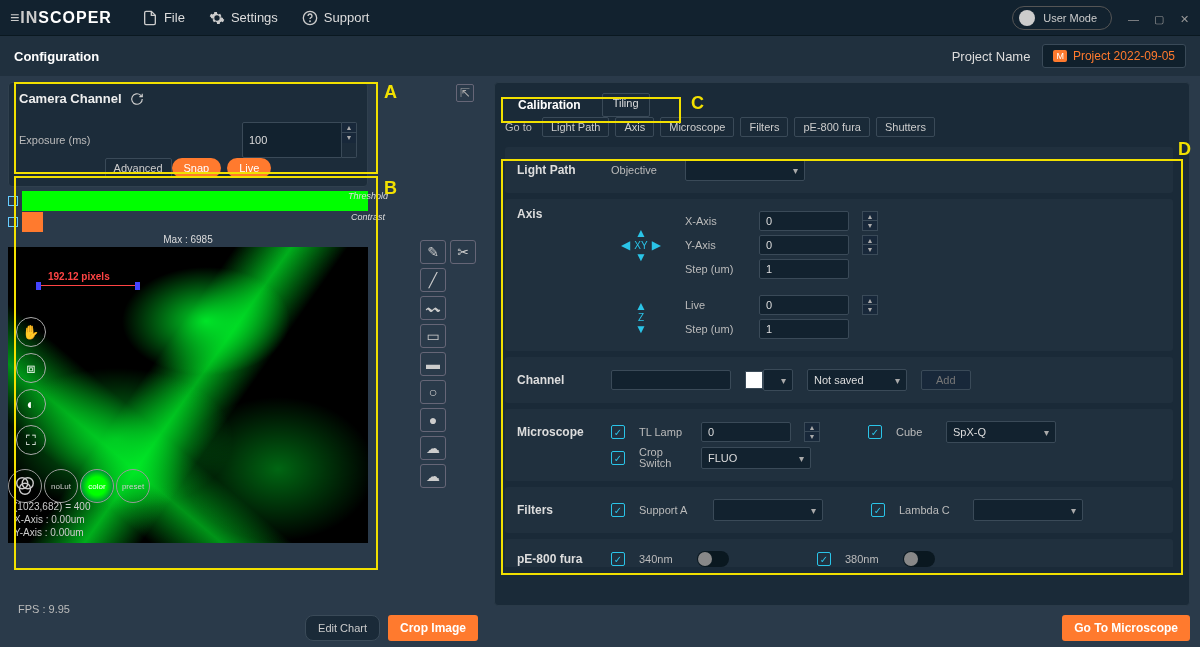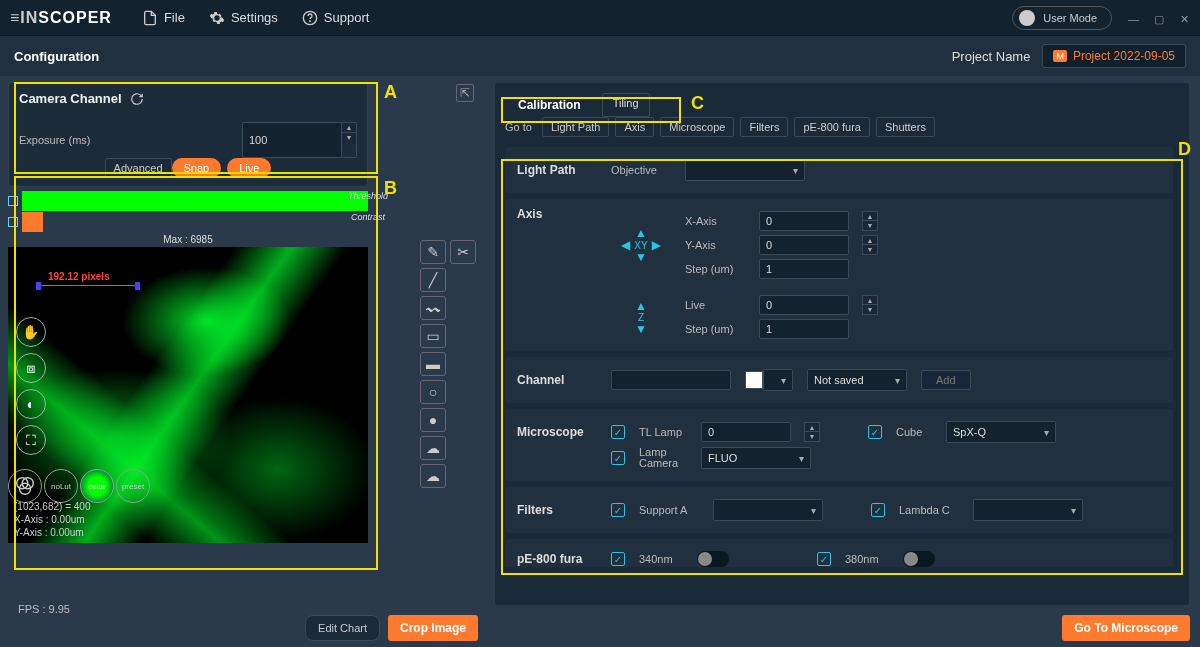--- a/index.html
+++ b/index.html
@@ -398,21 +398,21 @@
                 <div>▼</div>
               </div>
             <span style="width:20px;"></span>
             <span class="chk">✓</span>
             <span class="fld-label" style="width:36px;">Cube</span>
             <div class="fld-select" style="min-width:110px;">SpX-Q</div>
           </div>
           <div class="sec-row">
             <span class="sec-title"></span>
             <span class="chk">✓</span>
-            <span class="fld-label" style="width:48px;line-height:11px;">Lamp Camera</span>
+            <span class="fld-label" style="width:48px;line-height:11px;">Crop Switch</span>
             <div class="fld-select" style="min-width:110px;">FLUO</div>
           </div>
         </div>
 
         <div class="section">
           <div class="sec-row">
             <span class="sec-title">Filters</span>
             <span class="chk">✓</span>
             <span class="fld-label">Support A</span>
             <div class="fld-select" style="min-width:110px;"></div>

